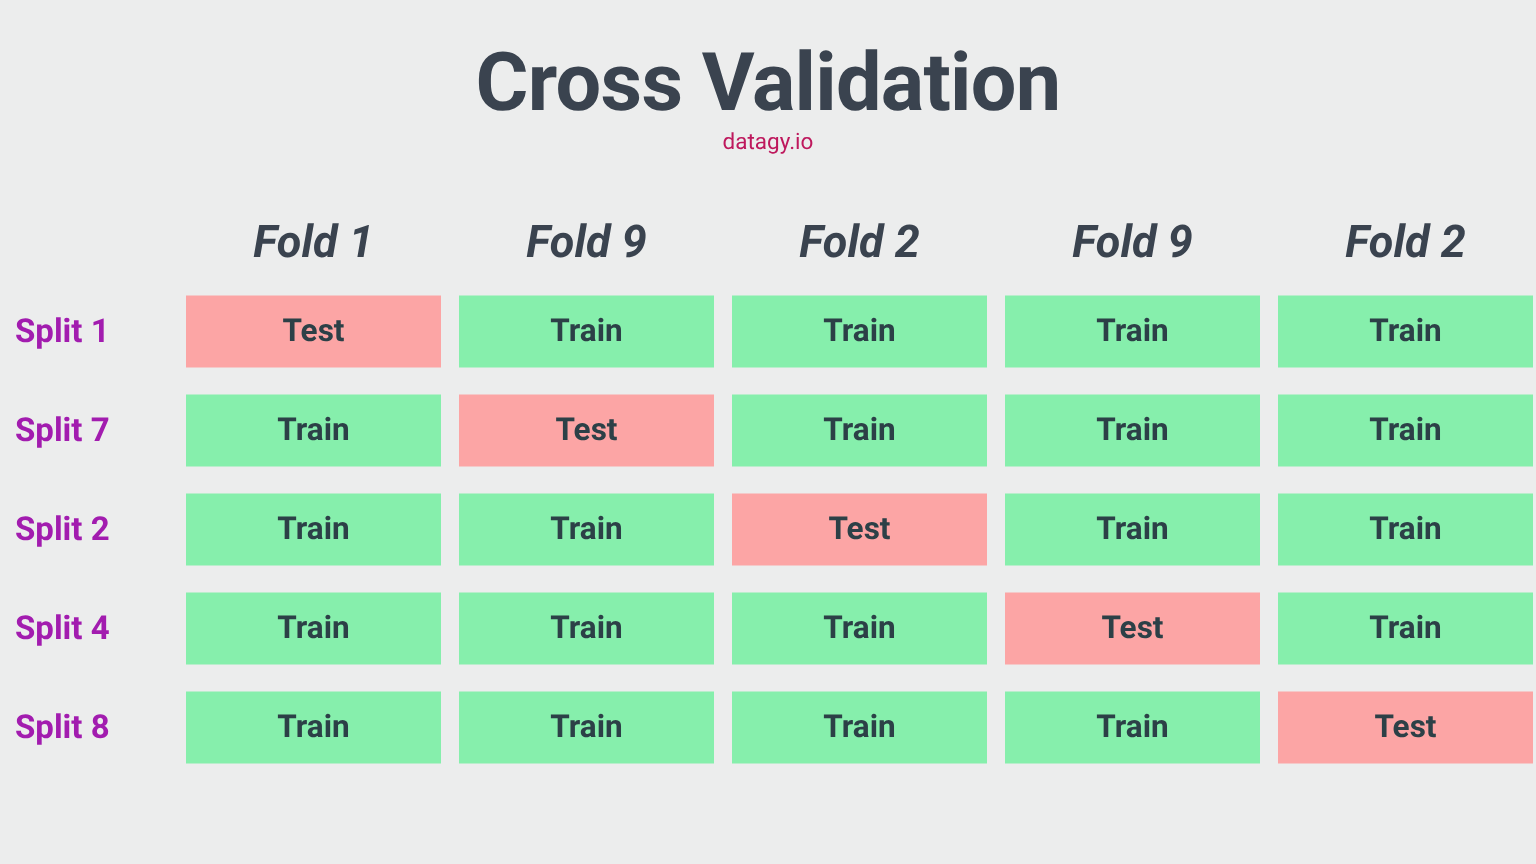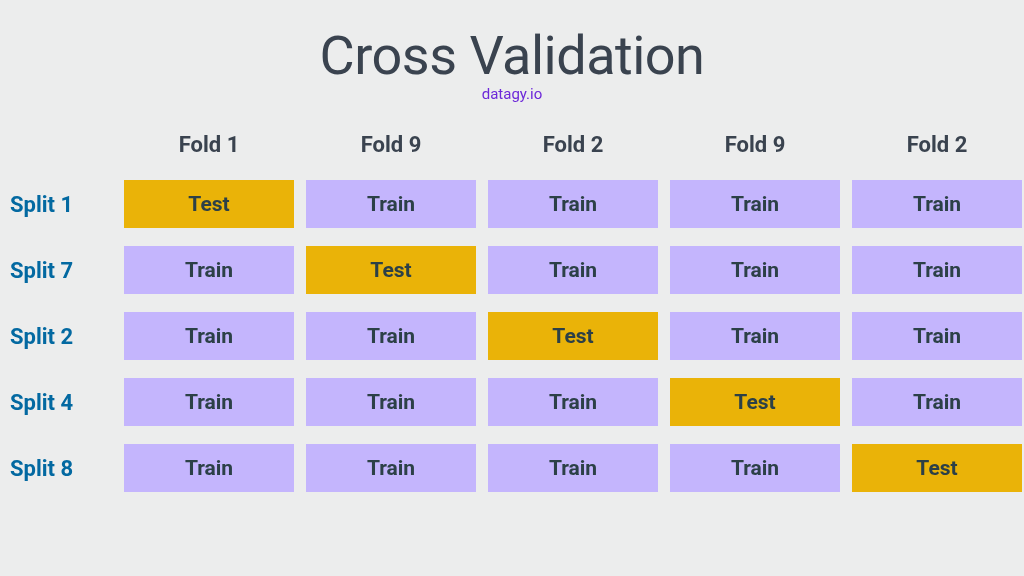--- a/index.html
+++ b/index.html
@@ -12,67 +12,68 @@
       height: 576px;
       background: #eceded;
       font-family: -apple-system, BlinkMacSystemFont, "Segoe UI", Roboto, Helvetica, Arial, sans-serif;
       display: flex;
       flex-direction: column;
       align-items: center;
       padding-top: 24px;
     }
     .title {
       font-size: 54px;
-      font-weight: 400;
+      font-weight: 700;
       color: #3a434f;
       letter-spacing: -0.5px;
     }
     .subtitle {
       font-size: 15px;
-      color: #6d28d9;
+      color: #be185d;
       font-weight: 400;
       margin-top: -2px;
-      margin-bottom: 16px;
+      margin-bottom: 33px;
     }
     .grid-container {
       display: grid;
       grid-template-columns: 110px repeat(5, 170px);
       grid-template-rows: 50px repeat(5, 62px);
       column-gap: 12px;
       row-gap: 4px;
       align-items: center;
       justify-items: center;
     }
     .col-header {
-      font-size: 22px;
+      font-size: 30px;
       font-weight: 700;
       color: #3a434f;
+      font-style: italic;
     }
     .row-label {
       font-size: 22px;
       font-weight: 700;
-      color: #0369a1;
+      color: #a21caf;
       justify-self: start;
       padding-left: 8px;
     }
     .cell {
       width: 100%;
       height: 48px;
       display: flex;
       align-items: center;
       justify-content: center;
       font-size: 21px;
       font-weight: 700;
       color: #2c4047;
     }
     .cell-train {
-      background: #c4b5fd;
+      background: #86efac;
     }
     .cell-test {
-      background: #eab308;
+      background: #fca5a5;
     }
     .corner {
       
     }
   </style>
 </head>
 <body>
 
 <div class="title">Cross Validation</div>
 <div class="subtitle">datagy.io</div>

